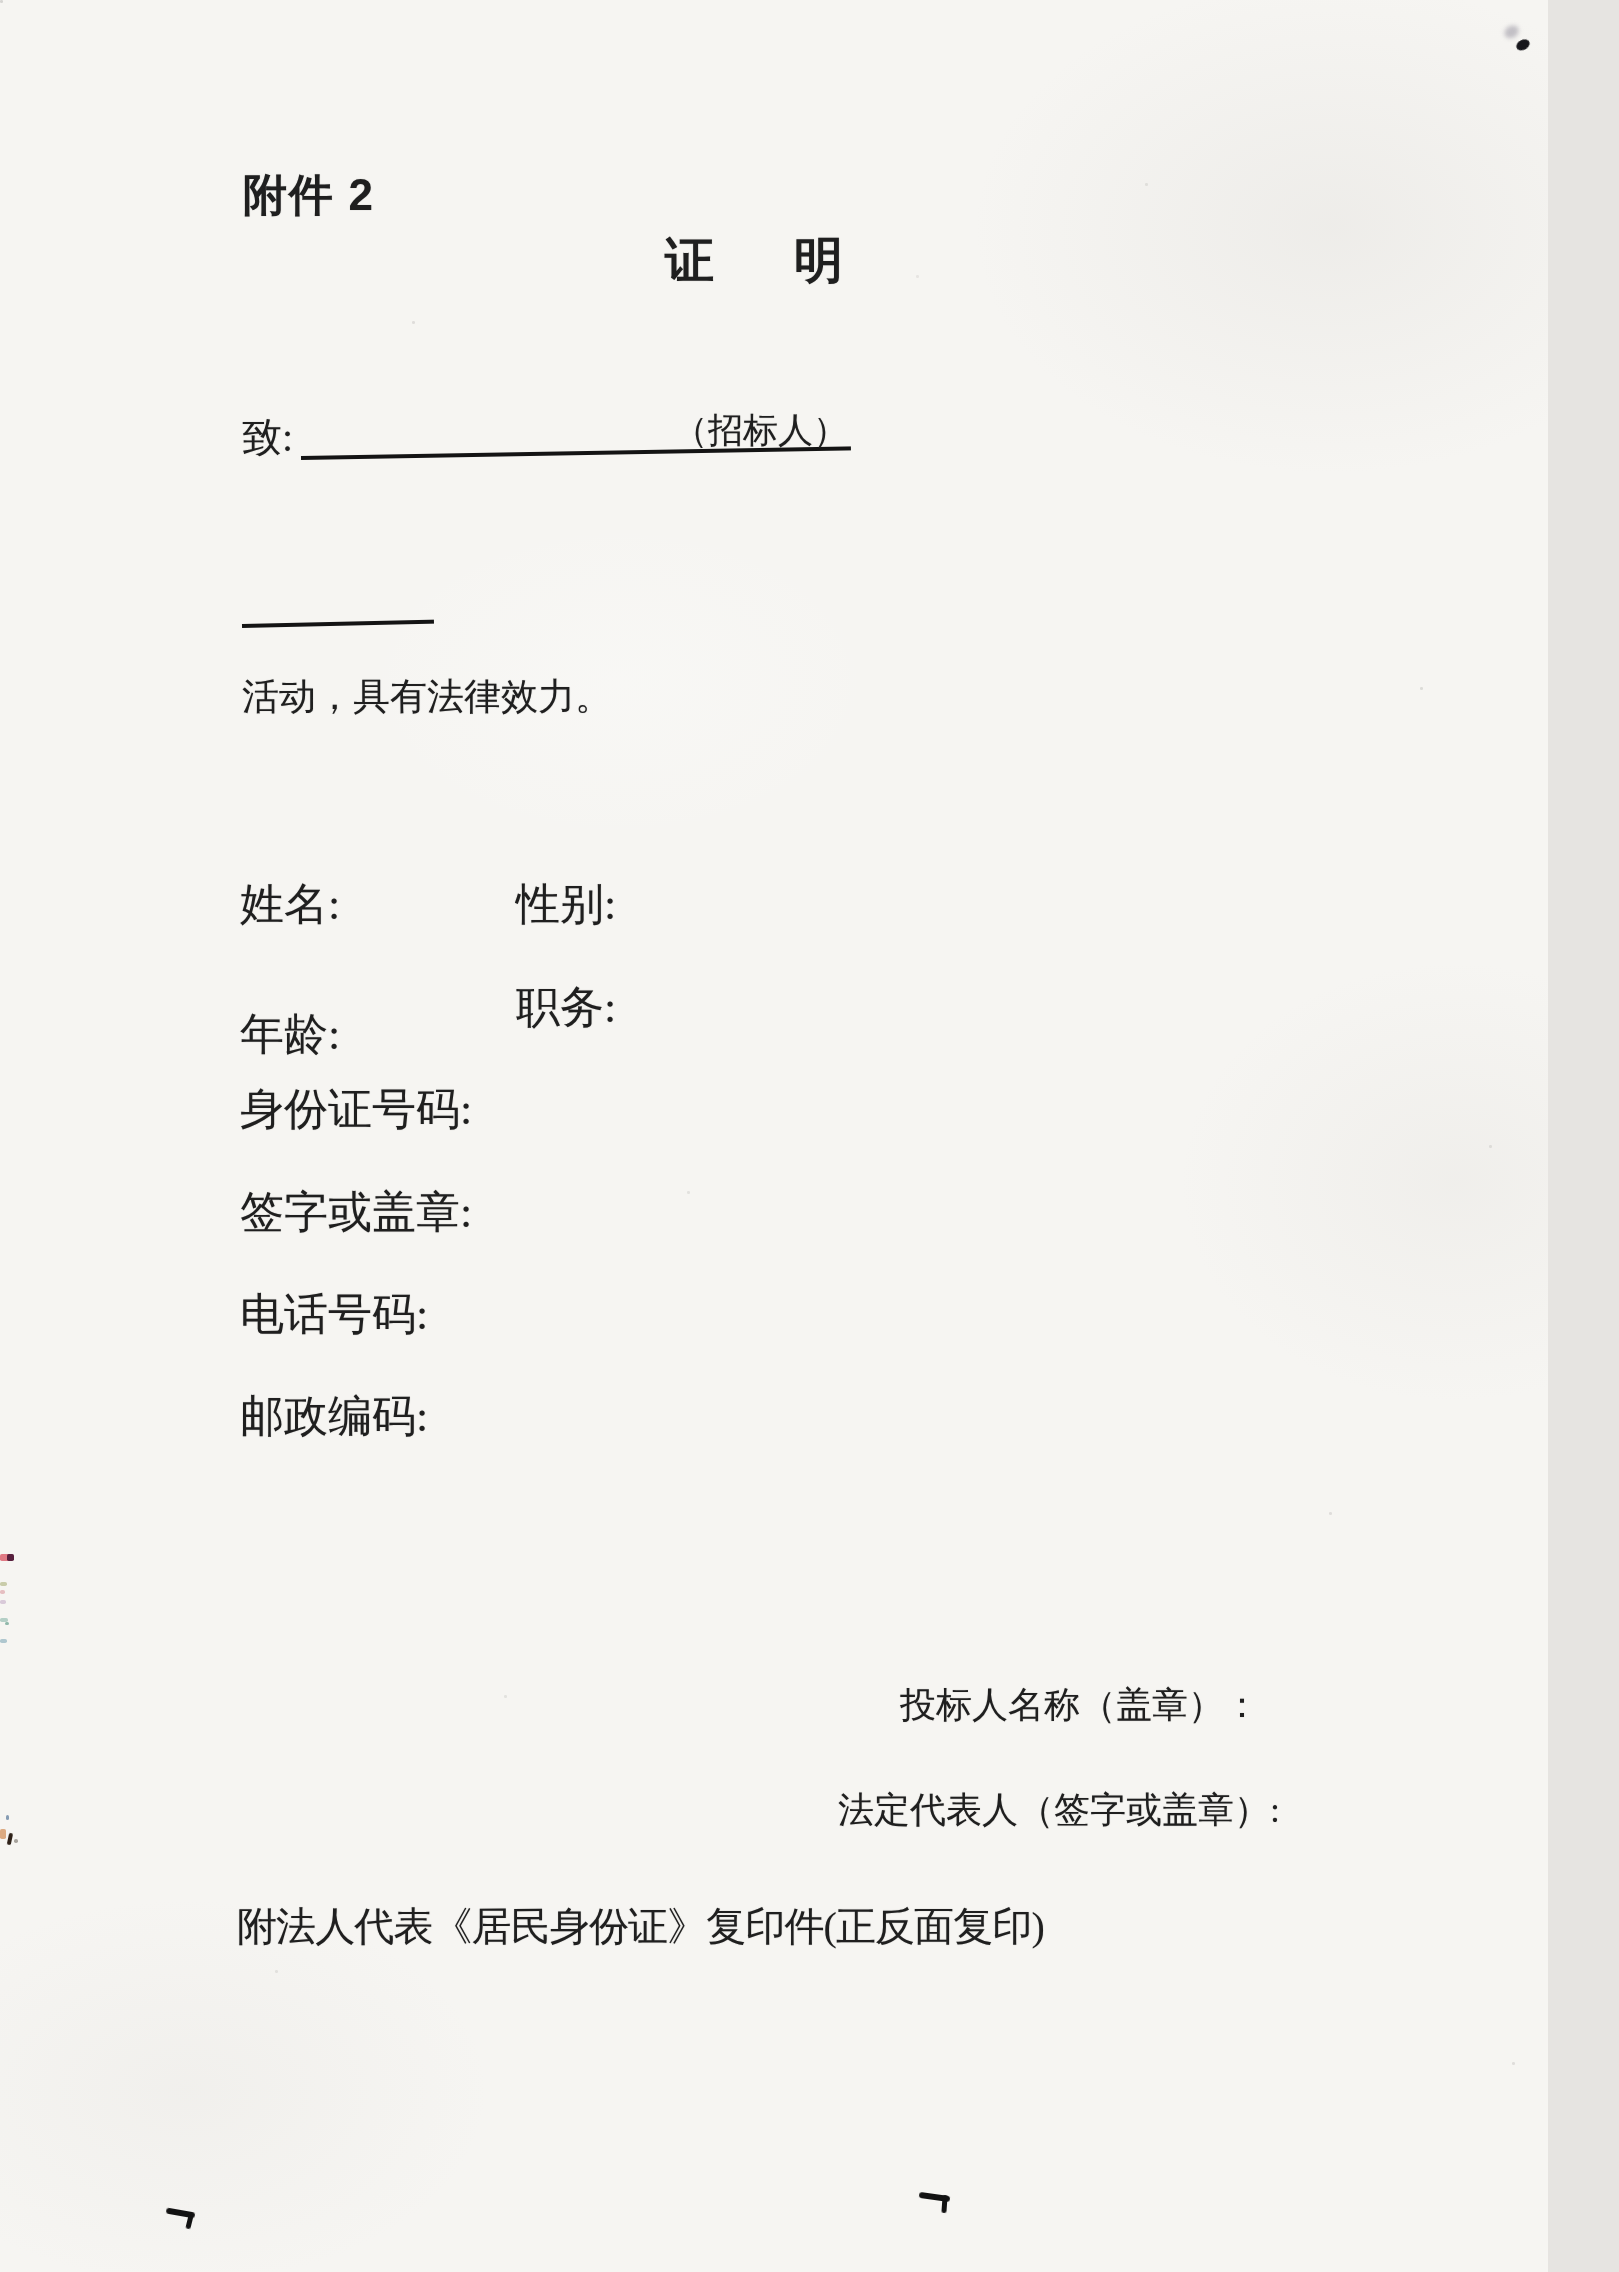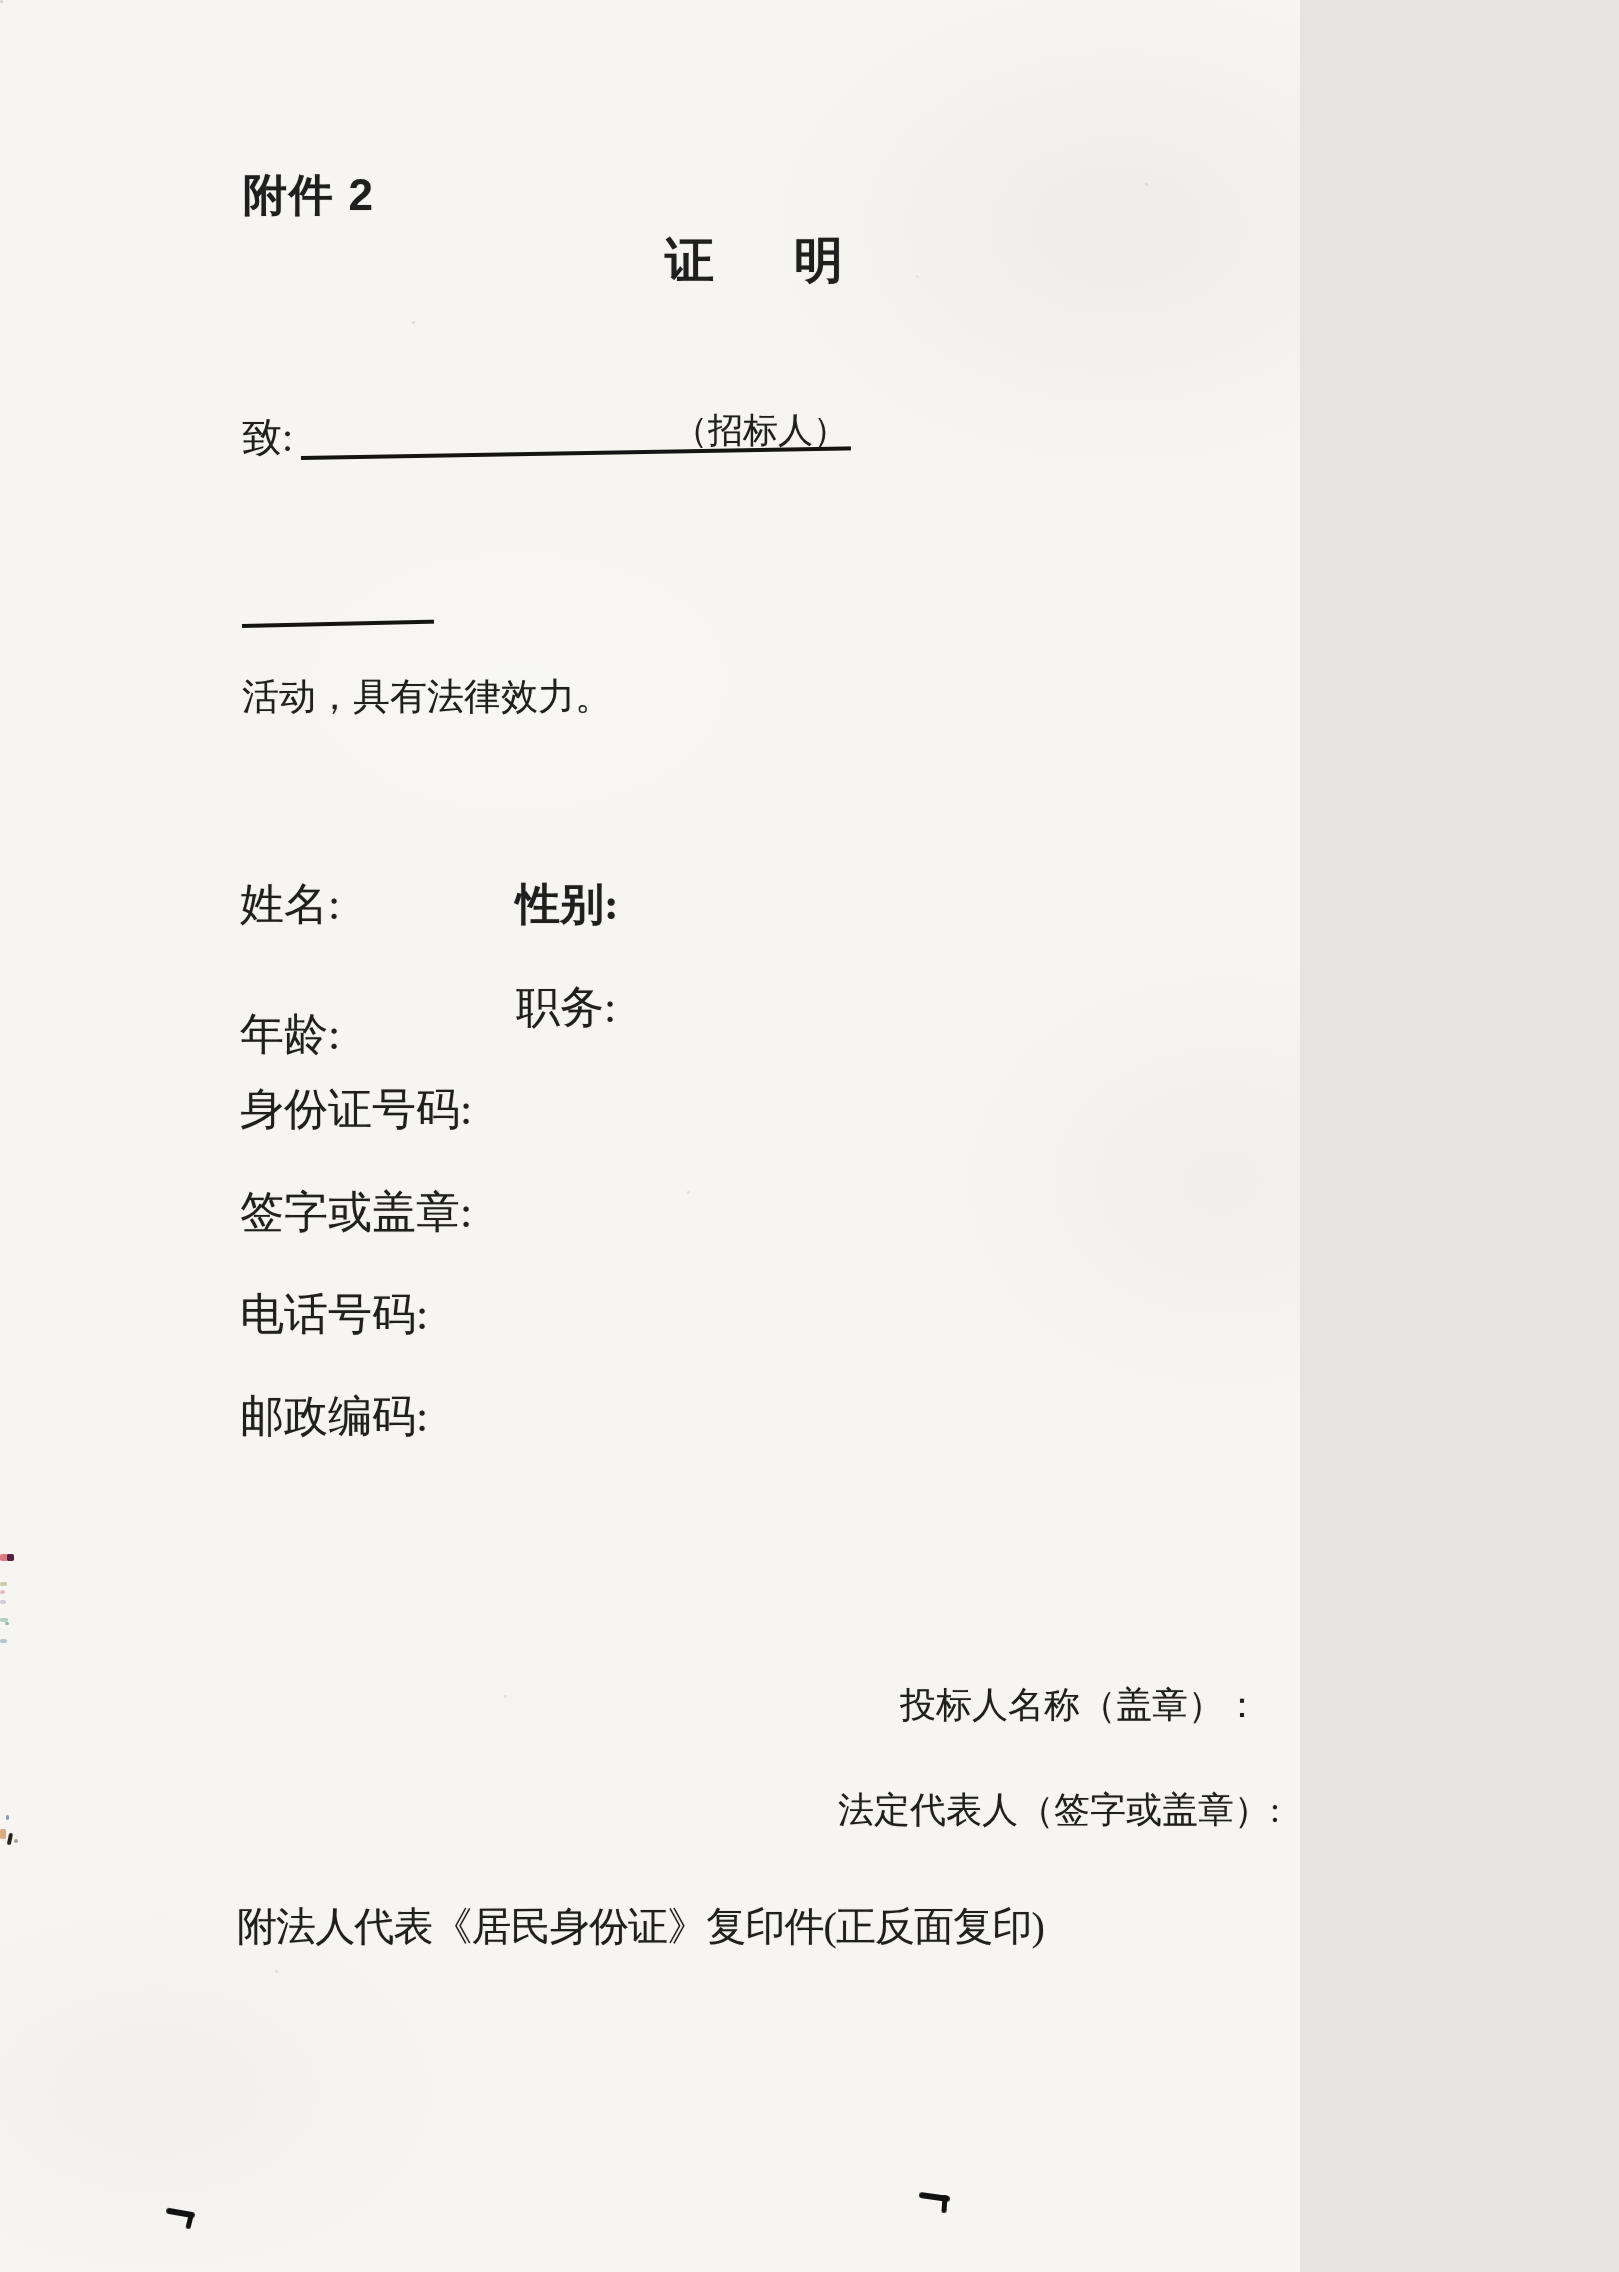--- a/index.html
+++ b/index.html
@@ -1,18 +1,18 @@
 <!DOCTYPE html>
 <html style="font-size:7.3px"><head>
 <meta charset="utf-8">
 <style>
   html,body{margin:0;padding:0;background:#e6e4e1;}
   .page{
     position:relative;
-    width:1300px;height:2273px;
+    width:1548px;height:2273px;
     overflow:hidden;
     color:#1f1f1f;
     font-family:"Liberation Serif", serif;
     background:
       radial-gradient(ellipse 596px 412px at 86% 10%, rgba(205,202,198,.20), transparent 60%),
       radial-gradient(ellipse 458px 367px at 94% 52%, rgba(208,205,200,.16), transparent 60%),
       radial-gradient(ellipse 504px 321px at 12% 92%, rgba(210,207,203,.14), transparent 60%),
       radial-gradient(ellipse 367px 229px at 40% 30%, rgba(250,250,248,.5), transparent 70%),
       #f6f5f2;
   }
@@ -38,21 +38,21 @@
     transform:rotate(-1.3deg);transform-origin:left center;
     filter:blur(0.3px);
   }
   .body-line1{left:433px;top:586px;font-size:37px;}
   .body-line2{left:242px;top:678px;font-size:37px;font-family:Liberation Serif, serif;}
 
   .attach-heading{left:241px;top:784px;font-size:37px;letter-spacing:-1.8px;}
 
   .fld{font-size:44px;}
   .f-name{left:240px;top:883px;}
-  .f-gender{left:516px;top:883px;font-weight:bold;}
+  .f-gender{left:516px;top:883px;}
   .f-age{left:240px;top:986px;margin-top:27px;}
   .f-position{left:516px;top:986px;}
   .f-id{left:240px;top:1088px;}
   .f-address{left:240px;top:1191px;}
   .f-phone{left:240px;top:1293px;}
   .f-postal{left:240px;top:1395px;}
 
   .sig-bidder{left:900px;top:1687px;font-size:36px;}
   .sig-legal{left:838px;top:1792px;font-size:36px;}
 

